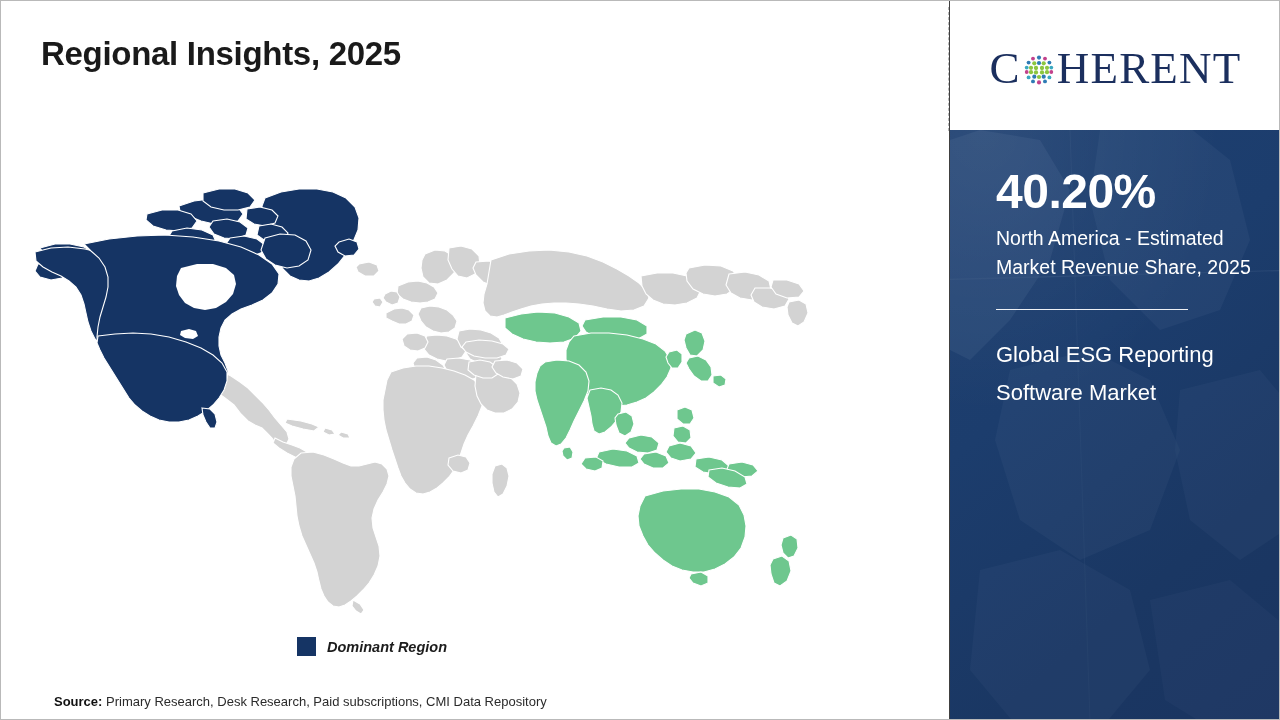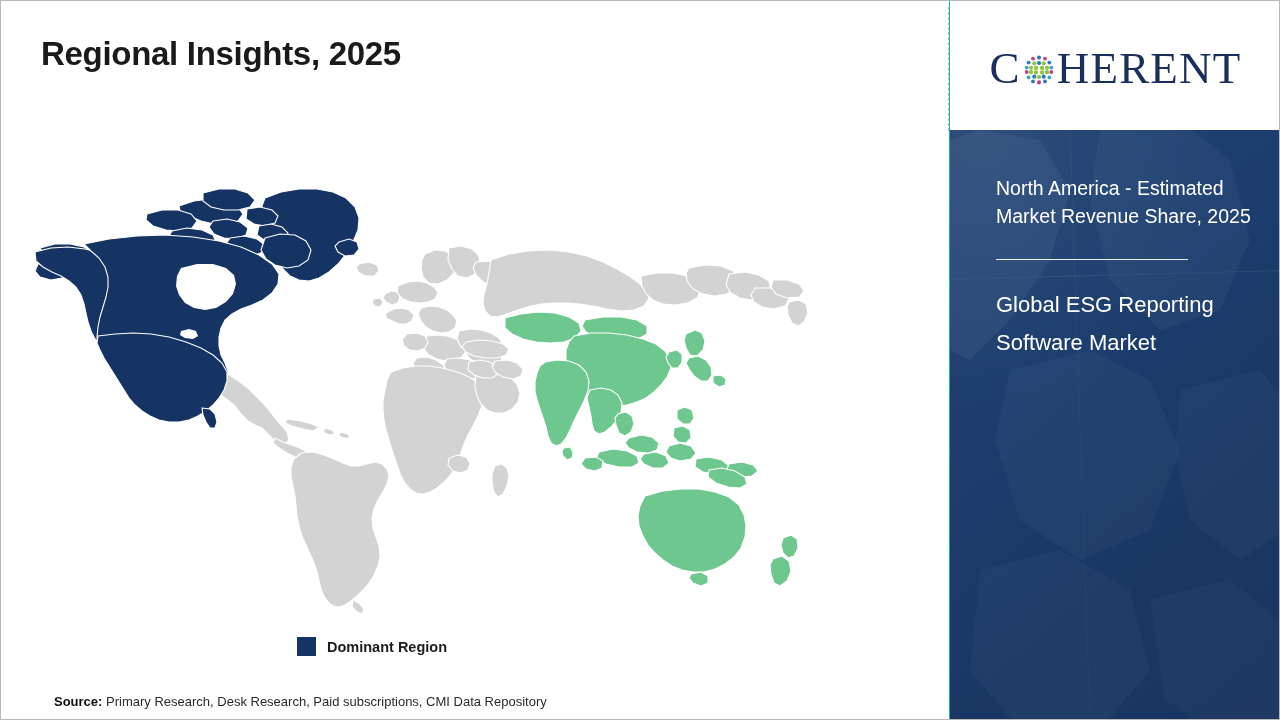--- a/index.html
+++ b/index.html
@@ -6,21 +6,21 @@
   * { margin:0; padding:0; box-sizing:border-box; }
   html, body {
     width:1280px; height:720px;
     font-family:"Liberation Sans", sans-serif;
     background:#ffffff;
     overflow:hidden;
   }
   #page {
     position:relative;
     width:1280px; height:720px;
-    background:#14b8a6;
+    background:#404040;
     border:1px solid #b9b9b9;
     overflow:hidden;
   }
 
   
   #left-pane {
     position:absolute; left:0; top:0;
     width:948px; height:720px;
     background:#ffffff;
   }
@@ -44,21 +44,21 @@
   #world-map { width:100%; height:100%; display:block; }
   .land-gray   { fill:#d3d3d3; stroke:#ffffff; stroke-width:1.1; }
   .land-navy   { fill:#153464; stroke:#ffffff; stroke-width:1.1; }
   .land-green  { fill:#6ec78e; stroke:#ffffff; stroke-width:1.1; }
 
   
   #legend {
     position:absolute; left:296px; top:636px;
     display:flex; align-items:center; gap:56px;
   }
-  .legend-item { display:flex; align-items:center; gap:11px; }
+  .legend-item { display:flex; align-items:center; gap:11px;font-style:italic; }
   .legend-swatch { width:19px; height:19px; display:block; }
   .legend-label {
     font-size:14.5px; font-weight:bold; color:#1c1c1c; white-space:nowrap;
   }
 
   
   #source-line {
     position:absolute; left:40px; top:693px;
     font-size:13px; color:#2b2b2b; white-space:nowrap;
   }
@@ -341,20 +341,21 @@
         <path class="tex-land" d="M60,240 L140,220 L200,250 L230,320 L200,400 L130,430 L70,390 L45,310 Z" opacity="0.35"></path>
         <path class="tex-land" d="M230,260 L310,240 L360,300 L350,390 L290,430 L240,390 L225,320 Z" opacity="0.3"></path>
         <path class="tex-land" d="M30,440 L110,420 L180,460 L200,540 L150,600 L70,600 L20,540 Z" opacity="0.3"></path>
         <path class="tex-land" d="M200,470 L280,450 L340,500 L345,580 L280,610 L215,570 Z" opacity="0.25"></path>
         <path d="M-20,150 L350,140" stroke="#dbe8f7" stroke-width="1.2" fill="none" opacity="0.65"></path>
         <path d="M120,0 L140,591" stroke="#dbe8f7" stroke-width="1" fill="none" opacity="0.35"></path>
       </svg>
     </div>
 
     <div id="panel-content">
+      <div id="stat-value">40.20%</div>
       <div id="stat-caption">
         <span class="region">North America</span><span> - Estimated Market Revenue Share, 2025</span>
       </div>
       <div id="panel-divider"></div>
       <div id="market-name">Global ESG Reporting Software Market</div>
     </div>
   </div>
 
 </div>
 

